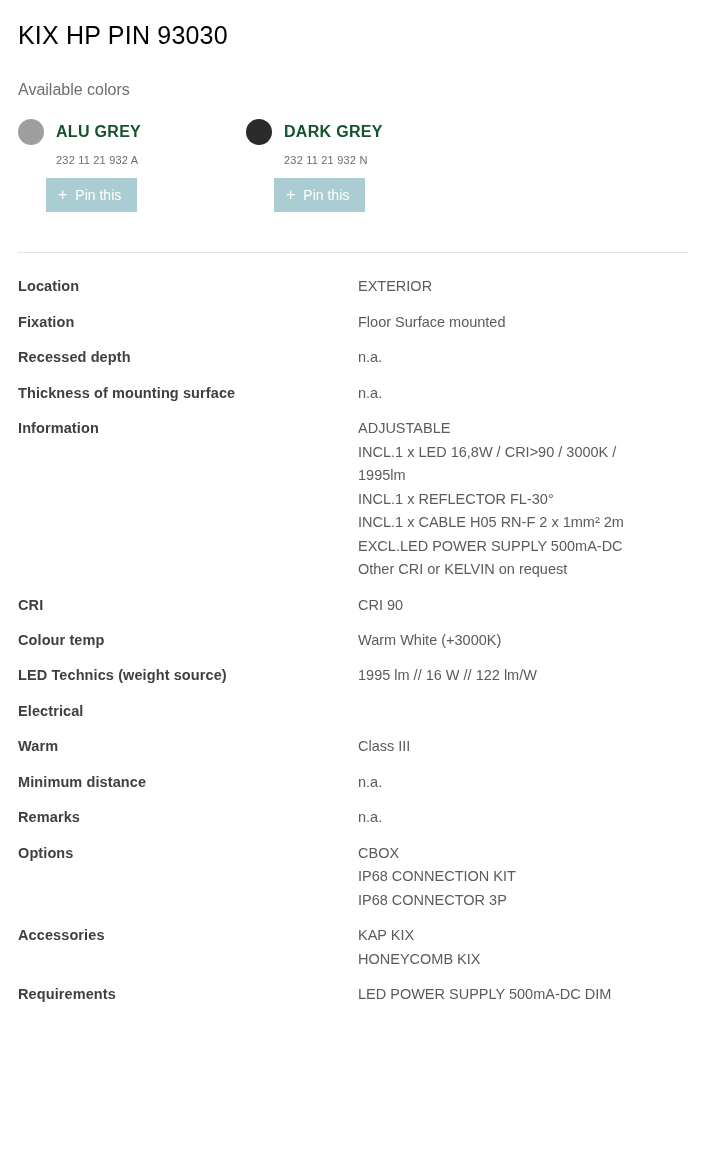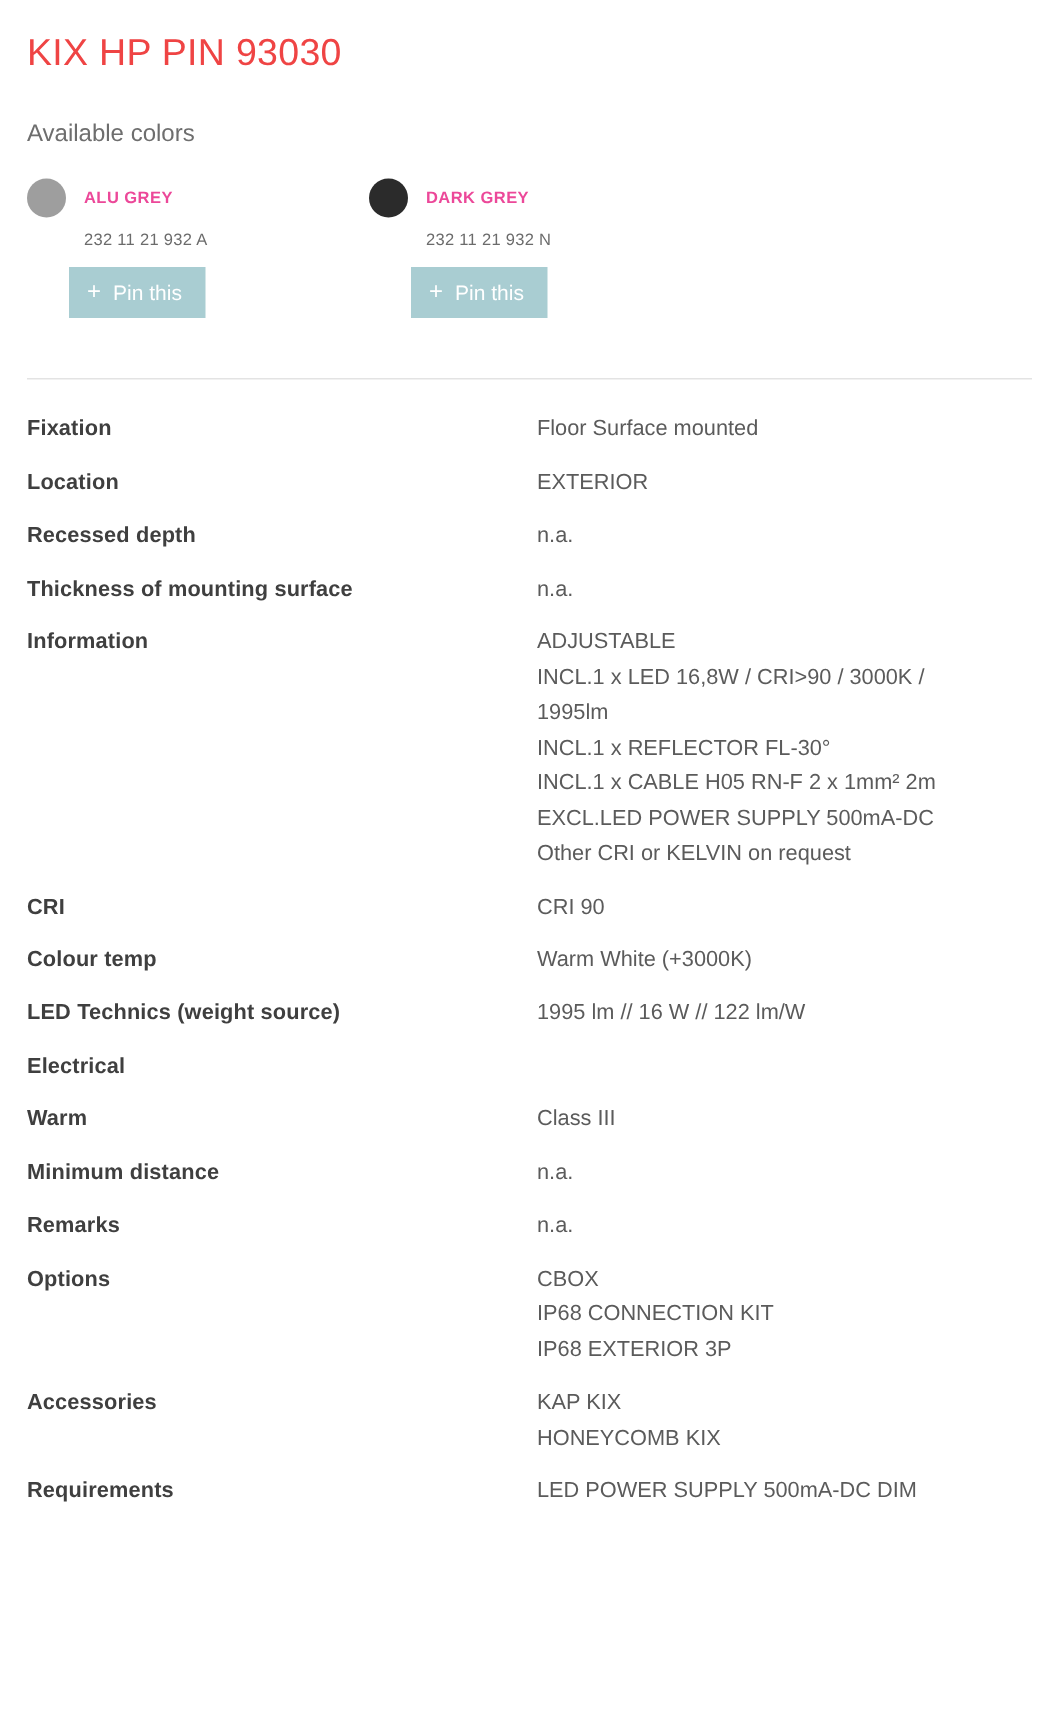--- a/index.html
+++ b/index.html
@@ -15,21 +15,21 @@
     color: #3c3c3c;
     -webkit-font-smoothing: antialiased;
   }
   .page {
     width: 706px;
     padding: 0 18px;
   }
   .product-title {
     font-size: 25px;
     font-weight: 400;
-    color: #ef4444;
+    color: #000000;
     letter-spacing: 0.2px;
     margin: 20px 0 0 0;
     padding: 0;
     line-height: 1.2;
   }
   .section-heading {
     font-size: 16px;
     font-weight: 400;
     color: #6e6e6e;
     margin: 30px 0 0 0;
@@ -50,23 +50,23 @@
   }
   .swatch {
     width: 26px;
     height: 26px;
     border-radius: 50%;
     display: inline-block;
     flex: 0 0 auto;
   }
   .color-name {
     margin-left: 12px;
-    font-size: 11px;
+    font-size: 16px;
     font-weight: 600;
-    color: #ec4899;
+    color: #14532d;
     letter-spacing: 0.3px;
   }
   .color-code {
     margin-top: 9px;
     margin-left: 38px;
     font-size: 11px;
     color: #6b6b6b;
     letter-spacing: 0.2px;
   }
   .pin-btn {
@@ -153,29 +153,29 @@
     </div>
 
   </div>
 
   <hr class="divider">
 
 
   <table class="specs">
     <tbody id="specs-body">
         <tr>
+          <td class="label">Location</td>
+          <td class="value multiline">
+            <div>EXTERIOR</div>
+          </td>
+        </tr>
+        <tr>
           <td class="label">Fixation</td>
           <td class="value multiline">
             <div>Floor Surface mounted</div>
-          </td>
-        </tr>
-        <tr>
-          <td class="label">Location</td>
-          <td class="value multiline">
-            <div>EXTERIOR</div>
           </td>
         </tr>
         <tr>
           <td class="label">Recessed depth</td>
           <td class="value multiline">
             <div>n.a.</div>
           </td>
         </tr>
         <tr>
           <td class="label">Thickness of mounting surface</td>
@@ -235,21 +235,21 @@
           <td class="label">Remarks</td>
           <td class="value multiline">
             <div>n.a.</div>
           </td>
         </tr>
         <tr>
           <td class="label">Options</td>
           <td class="value multiline">
             <div>CBOX</div>
             <div>IP68 CONNECTION KIT</div>
-            <div>IP68 EXTERIOR 3P</div>
+            <div>IP68 CONNECTOR 3P</div>
           </td>
         </tr>
         <tr>
           <td class="label">Accessories</td>
           <td class="value multiline">
             <div>KAP KIX</div>
             <div>HONEYCOMB KIX</div>
           </td>
         </tr>
         <tr>

